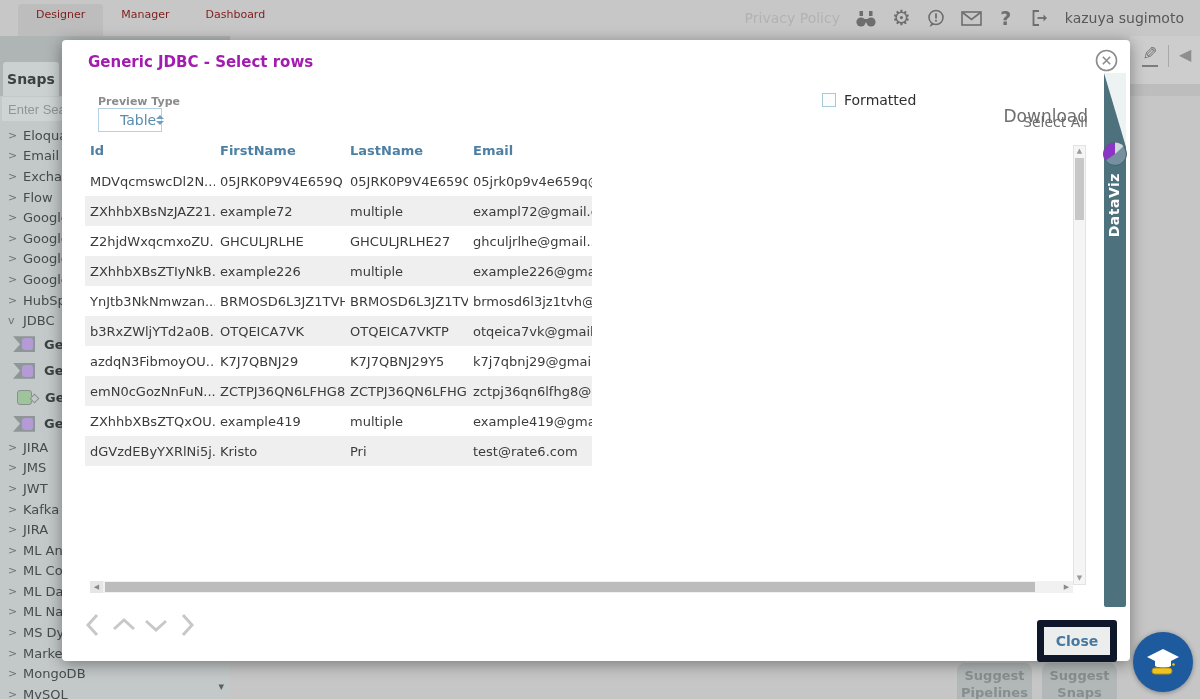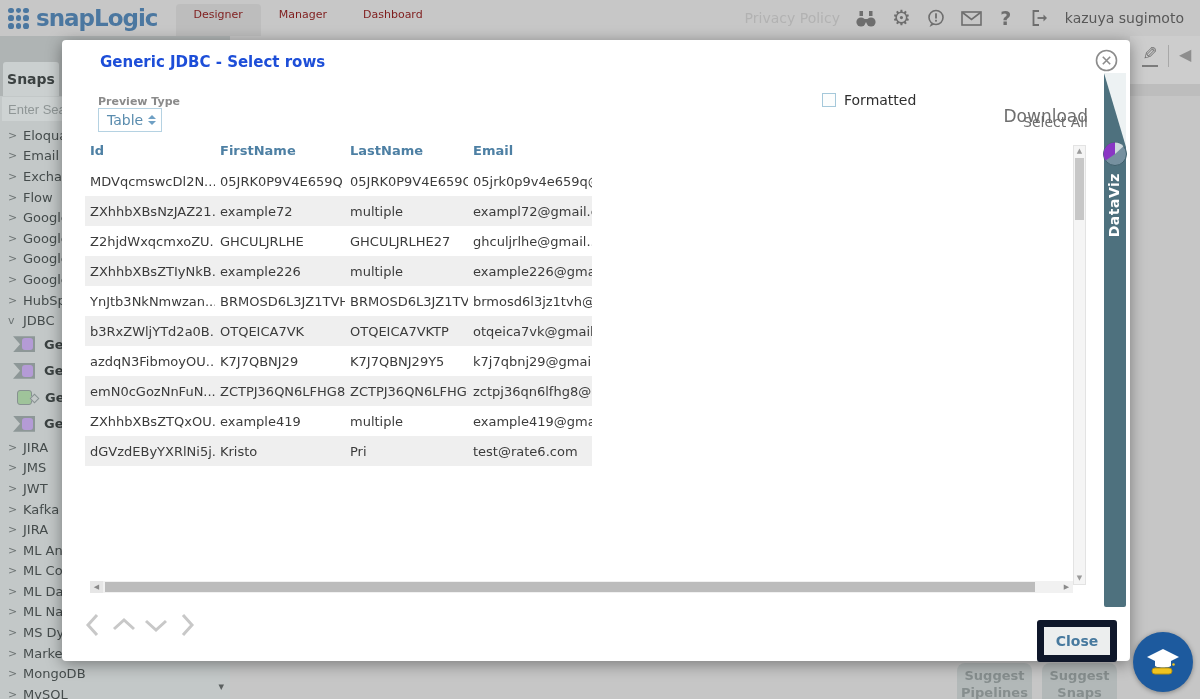--- a/index.html
+++ b/index.html
@@ -50,24 +50,24 @@
   .bg-strip{position:absolute;top:84px;left:1130px;right:0;height:12px;background:#bdbdbd;z-index:0;}
 
   .suggest{position:absolute;top:663px;height:40px;width:75px;background:#b2b8b8;border-radius:8px 8px 0 0;color:#868e8e;font-weight:bold;font-size:13px;text-align:center;line-height:1.3;padding-top:5px;box-sizing:border-box;z-index:1;}
   .suggest.sp{left:957px;}
   .suggest.ss{left:1042px;}
 
   .edu{position:absolute;left:1133px;top:632px;width:60px;height:60px;border-radius:50%;background:#1d5a9e;box-shadow:0 1px 5px rgba(0,0,0,.35);display:flex;align-items:center;justify-content:center;z-index:6;}
 
   
   .modal{position:absolute;left:62px;top:40px;width:1068px;height:621px;background:#fff;border-radius:4px;box-shadow:0 3px 16px rgba(0,0,0,.4);z-index:5;}
-  .m-title{position:absolute;left:38px;top:13px;font-size:15px;font-weight:bold;color:#1d4ed8;}
+  .m-title{position:absolute;left:26px;top:13px;font-size:15px;font-weight:bold;color:#a21caf;}
   .m-close{position:absolute;right:12px;top:9px;width:23px;height:23px;cursor:pointer;}
   .preview-label{position:absolute;left:36px;top:55px;font-size:11px;font-weight:bold;color:#8b8b8b;}
-  .preview-select{position:absolute;left:36px;top:68px;width:64px;height:24px;border:1px solid #b5d2e2;display:flex;align-items:center;font-size:14px;color:#5a8cae;padding-left:8px;box-sizing:border-box;}
+  .preview-select{position:absolute;left:36px;top:68px;width:64px;height:24px;border:1px solid #b5d2e2;display:flex;align-items:center;font-size:14px;color:#5a8cae;padding-left:21px;box-sizing:border-box;}
   .spinner{margin-left:auto;margin-right:5px;display:flex;flex-direction:column;gap:2px;}
   .spinner i{display:block;width:0;height:0;border-left:4px solid transparent;border-right:4px solid transparent;}
   .spinner .up{border-bottom:4px solid #6fa0c4;}
   .spinner .dn{border-top:4px solid #6fa0c4;}
   .formatted-wrap{position:absolute;left:760px;top:52px;display:flex;gap:8px;align-items:center;}
   .checkbox{width:14px;height:14px;border:1px solid #a5c8da;background:#fcfdfd;box-sizing:border-box;}
   .formatted-label{font-size:14px;color:#2f2f2f;}
   .download{position:absolute;right:42px;top:66px;font-size:17px;color:#6e6e6e;}
   .select-all{position:absolute;right:42px;top:74px;font-size:14px;color:#6e6e6e;margin-left:12px;}
 
@@ -97,34 +97,20 @@
   .dv-fold{position:absolute;top:0;left:0;width:22px;height:74px;background:#edf2f3;clip-path:polygon(100% 0,100% 100%,0 0);}
   .dv-pie{position:absolute;top:68px;left:-2px;}
   .dv-label{position:absolute;top:100px;left:2px;writing-mode:vertical-rl;transform:rotate(180deg);color:#fff;font-weight:bold;font-size:14px;letter-spacing:.5px;}
 </style>
 </head>
 <body>
 
 <div class="app">
 
   <div class="header">
-    <div class="logo">
-      <div class="logo-dots">
-        <span></span>
-          <span></span>
-          <span></span>
-          <span></span>
-          <span></span>
-          <span></span>
-          <span></span>
-          <span></span>
-          <span></span>
-      </div>
-      <span class="logo-text">snapLogic</span>
-    </div>
     <div class="header-tabs">
       <div class="htab active">Designer</div>
       <div class="htab">Manager</div>
       <div class="htab">Dashboard</div>
     </div>
     <div class="header-right">
       <span class="privacy">Privacy Policy</span>
       <span class="hicon">
         <svg width="22" height="17" viewBox="0 0 22 17">
             <path d="M4.5 1 h3.5 v5 h-3.5 z M14 1 h3.5 v5 h-3.5 z" fill="#6e6e6e"></path>

